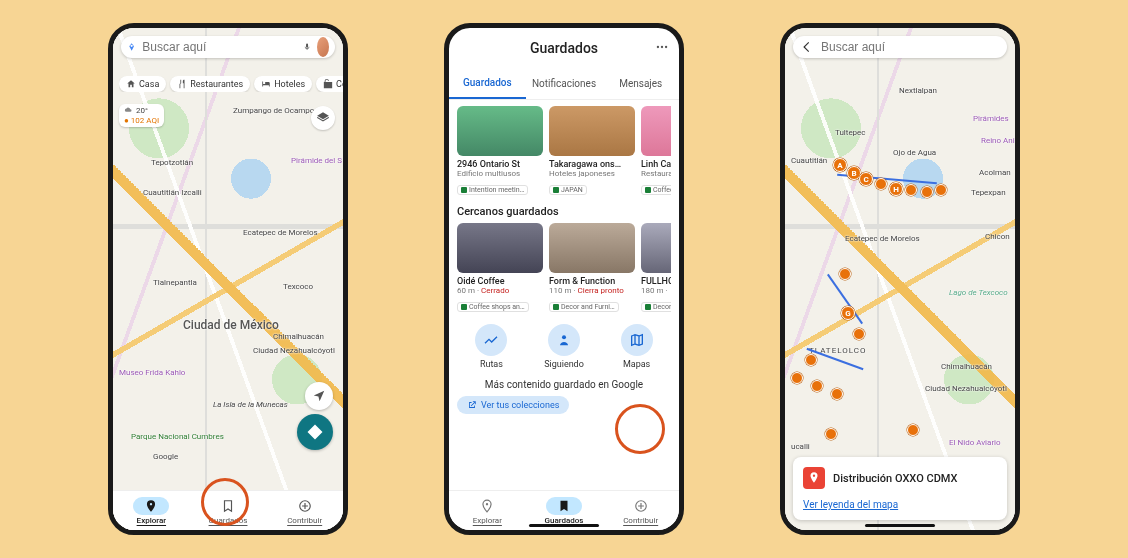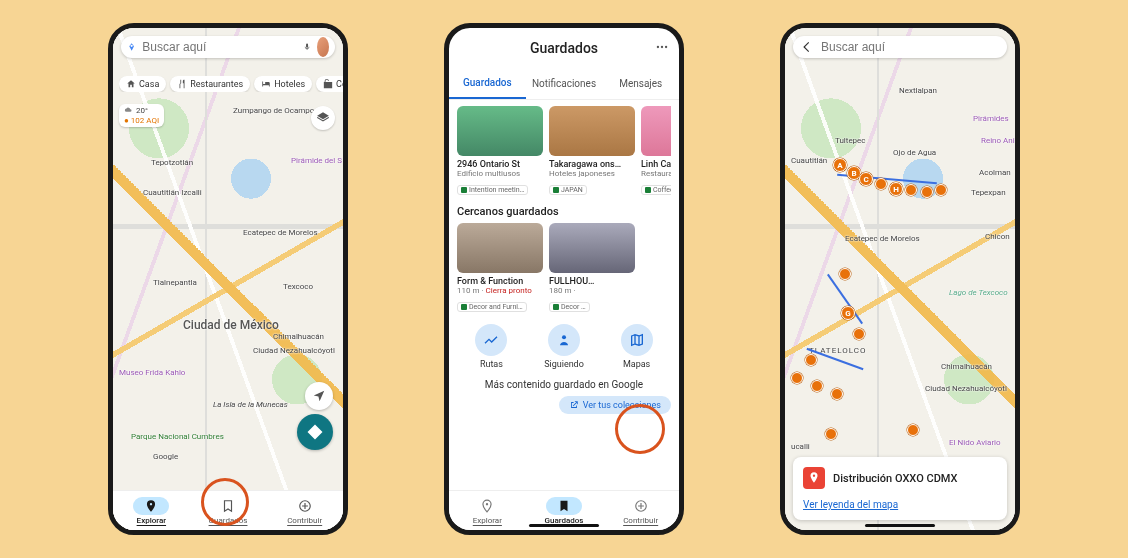--- a/index.html
+++ b/index.html
@@ -340,20 +340,29 @@
           <div class="tag">
               <span class="dot"></span>
               <span>Coffee…</span>
             </div>
         </div>
       </div>
 
       <div class="section-h">Cercanos guardados</div>
       <div class="hrow">
         <div class="card">
+          <div class="thumb t4"></div>
+          <div class="ttl">Oidé Coffee</div>
+          <div class="sub"><span>60 m · </span><span class="red">Cerrado</span></div>
+          <div class="tag">
+              <span class="dot"></span>
+              <span>Coffee shops an…</span>
+            </div>
+        </div>
+        <div class="card">
           <div class="thumb t5"></div>
           <div class="ttl">Form &amp; Function</div>
           <div class="sub"><span>110 m · </span><span class="red">Cierra pronto</span></div>
           <div class="tag">
               <span class="dot"></span>
               <span>Decor and Furni…</span>
             </div>
         </div>
         <div class="card">
           <div class="thumb t6"></div>
@@ -388,21 +397,21 @@
           <div class="circ">
               <svg width="16" height="16" viewBox="0 0 24 24">
                 <path fill="none" stroke="#1967d2" stroke-width="2" d="M4 6l5-2 6 2 5-2v14l-5 2-6-2-5 2V6z M9 4v14 M15 6v14"></path>
               </svg>
             </div>
           <span>Mapas</span>
         </div>
       </div>
 
       <div class="more-content">Más contenido guardado en Google</div>
-      <div style="text-align:right">
+      <div style="text-align:left">
         <div class="collections-pill">
           <svg width="10" height="10" viewBox="0 0 24 24">
               <path fill="#1967d2" d="M14 3h7v7h-2V6.4L10.4 15 9 13.6 17.6 5H14V3zM5 5h6v2H7v10h10v-4h2v6H5V5z"></path>
             </svg>
           <span>Ver tus colecciones</span>
         </div>
       </div>
     </div>
 
     <div class="navbar">
@@ -438,21 +447,21 @@
     <div class="circle-callout" style="width:50px;height:50px;bottom:76px;right:14px"></div>
   </div>
 </div>
 
 <div class="phone">
   <div class="screen">
     <div class="map-bg"></div>
     <div class="map-roads"></div>
 
     <span class="map-label" style="top:58px;left:114px">Nextlalpan</span>
-    <span class="map-label" style="top:108px;left:50px">Tultepec</span>
+    <span class="map-label" style="top:100px;left:50px">Tultepec</span>
     <span class="map-label" style="top:128px;left:6px">Cuautitlán</span>
     <span class="map-label" style="top:120px;left:108px">Ojo de Agua</span>
     <span class="map-label" style="top:86px;left:188px;color:#9b59b6">Pirámides</span>
     <span class="map-label" style="top:108px;left:196px;color:#9b59b6">Reino Animal</span>
     <span class="map-label" style="top:140px;left:194px">Acolman</span>
     <span class="map-label" style="top:160px;left:186px">Tepexpan</span>
     <span class="map-label" style="top:204px;left:200px">Chicon</span>
     <span class="map-label" style="top:206px;left:60px">Ecatepec de Morelos</span>
     <span class="map-label" style="top:260px;left:164px;font-style:italic;color:#5a8">Lago de Texcoco</span>
     <span class="map-label" style="top:318px;left:24px;letter-spacing:1px">TLATELOLCO</span>

